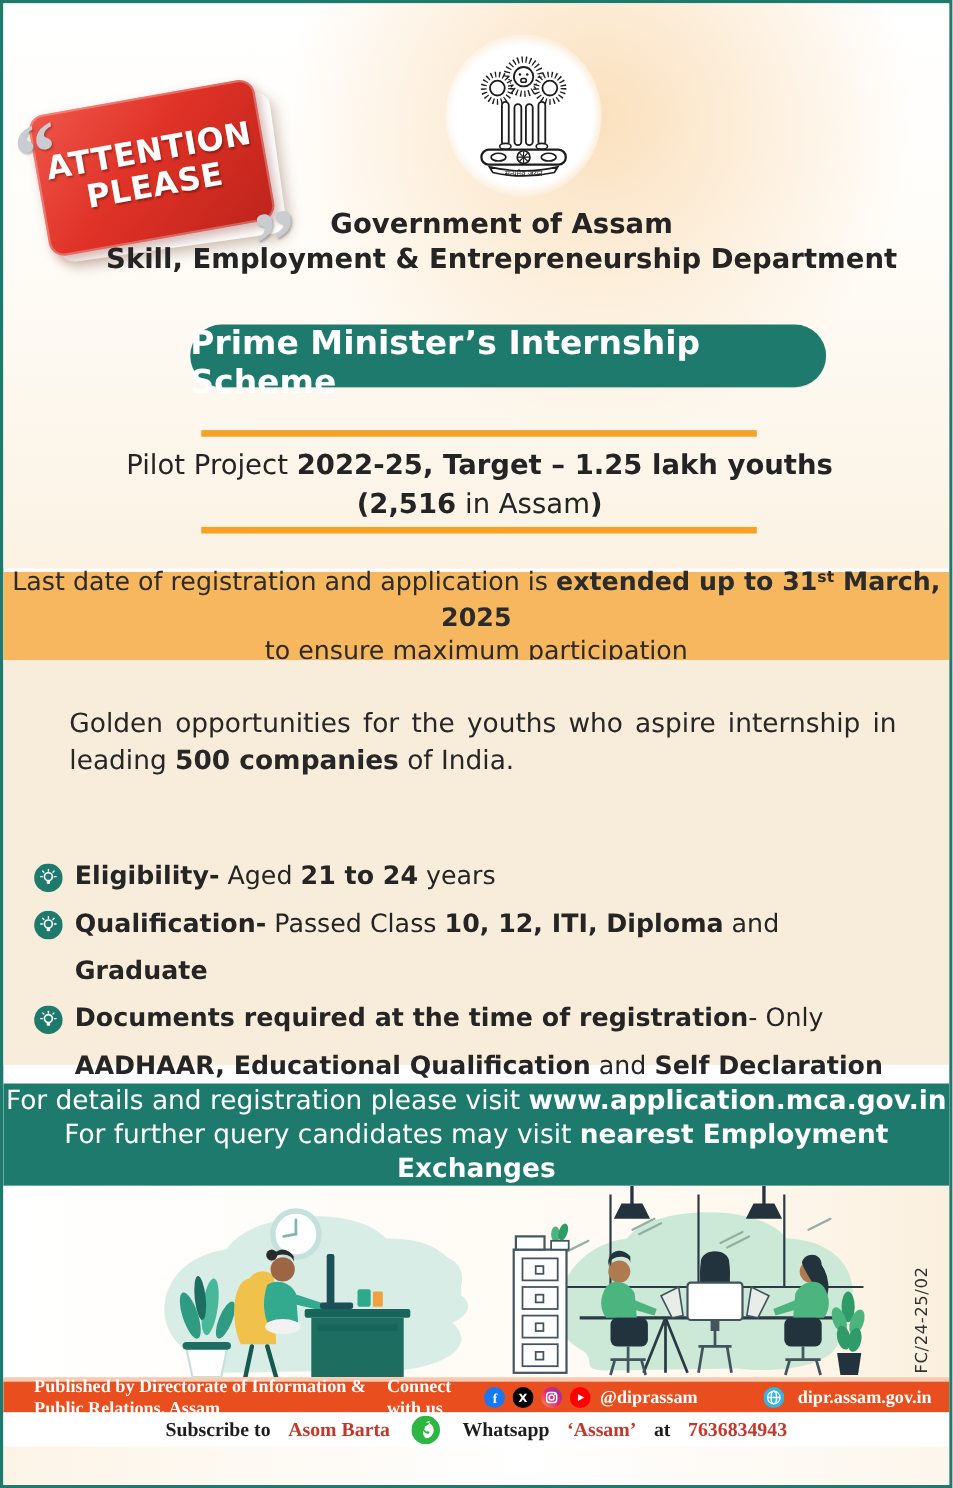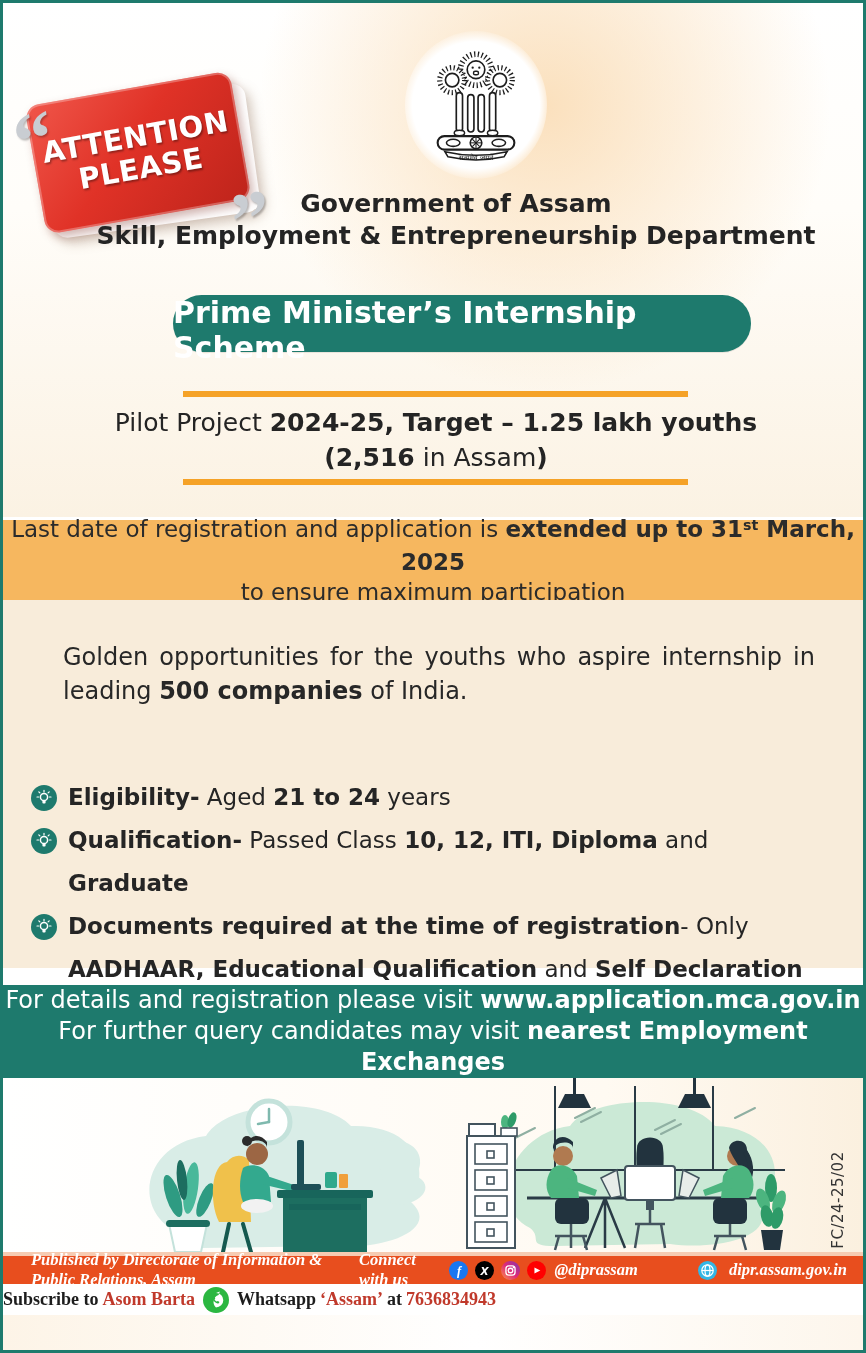--- a/index.html
+++ b/index.html
@@ -77,29 +77,29 @@
   .illus-left{position:absolute;left:108px;top:6px;}
   .illus-right{position:absolute;left:452px;top:0px;}
   .salmon-line{left:0;top:1249px;width:860px;height:4px;background:#F6CBB2;}
 
   .side-code{left:770px;top:1188px;width:130px;text-align:center;
     transform:rotate(-90deg);font-size:15px;color:#333;letter-spacing:.5px;}
 
   
   .redbar{left:0;top:1253px;width:860px;height:28px;background:#E84E1E;
     display:flex;align-items:center;padding:0 16px 0 28px;box-sizing:border-box;
-    font-family:"Liberation Serif",serif;font-weight:700;color:#fff;font-size:16.5px;font-style:italic;}
+    font-family:"Liberation Serif",serif;font-weight:700;color:#fff;font-size:16.5px;}
   .redbar .spacer{flex:1;}
   .soc{display:flex;align-items:center;gap:7px;margin-left:12px;}
   .soc svg{display:block;}
   .handle{margin-left:8px;} .site{margin-left:6px;}
   .site-group{display:flex;align-items:center;gap:6px;margin-left:16px;padding-left:44px;}
 
   .subbar{left:0;top:1281px;width:860px;height:31px;background:#ffffff;
-    display:flex;align-items:center;justify-content:flex-start;gap:4px;
+    display:flex;align-items:center;justify-content:center;gap:16px;
     font-family:"Liberation Serif",serif;font-weight:700;font-size:18px;color:#1d1d1d;}
   .red-t{color:#C0392B;}
 
   .bottom-fade{left:0;top:1312px;width:860px;height:35px;
     background:linear-gradient(90deg,#fdf4e7 0%,#ffffff 55%,#fdf6ec 100%);}
 </style>
 </head>
 <body>
 
 <div id="page">
@@ -154,21 +154,21 @@
       </svg>
       <div class="motto">सत्यमेव जयते</div>
     </div>
 
     <div class="abs pill">
       <span>Prime Minister’s Internship Scheme</span>
     </div>
 
     <div class="abs rule rule1"></div>
     <div class="abs pilot">
-      <span>Pilot Project </span><span class="b">2024-25, Target – 1.25 lakh youths</span><br>
+      <span>Pilot Project </span><span class="b">2022-25, Target – 1.25 lakh youths</span><br>
       <span class="b">(2,516</span><span> in Assam</span><span class="b">)</span>
     </div>
     <div class="abs rule rule2"></div>
   </div>
 
   <div class="abs deadline">
     <div>
       <span>Last date of registration and application is </span><span class="b">extended up to 31</span><span class="b sup">st</span><span class="b"> March, 2025</span>
     </div>
     <div>to ensure maximum participation</div>

